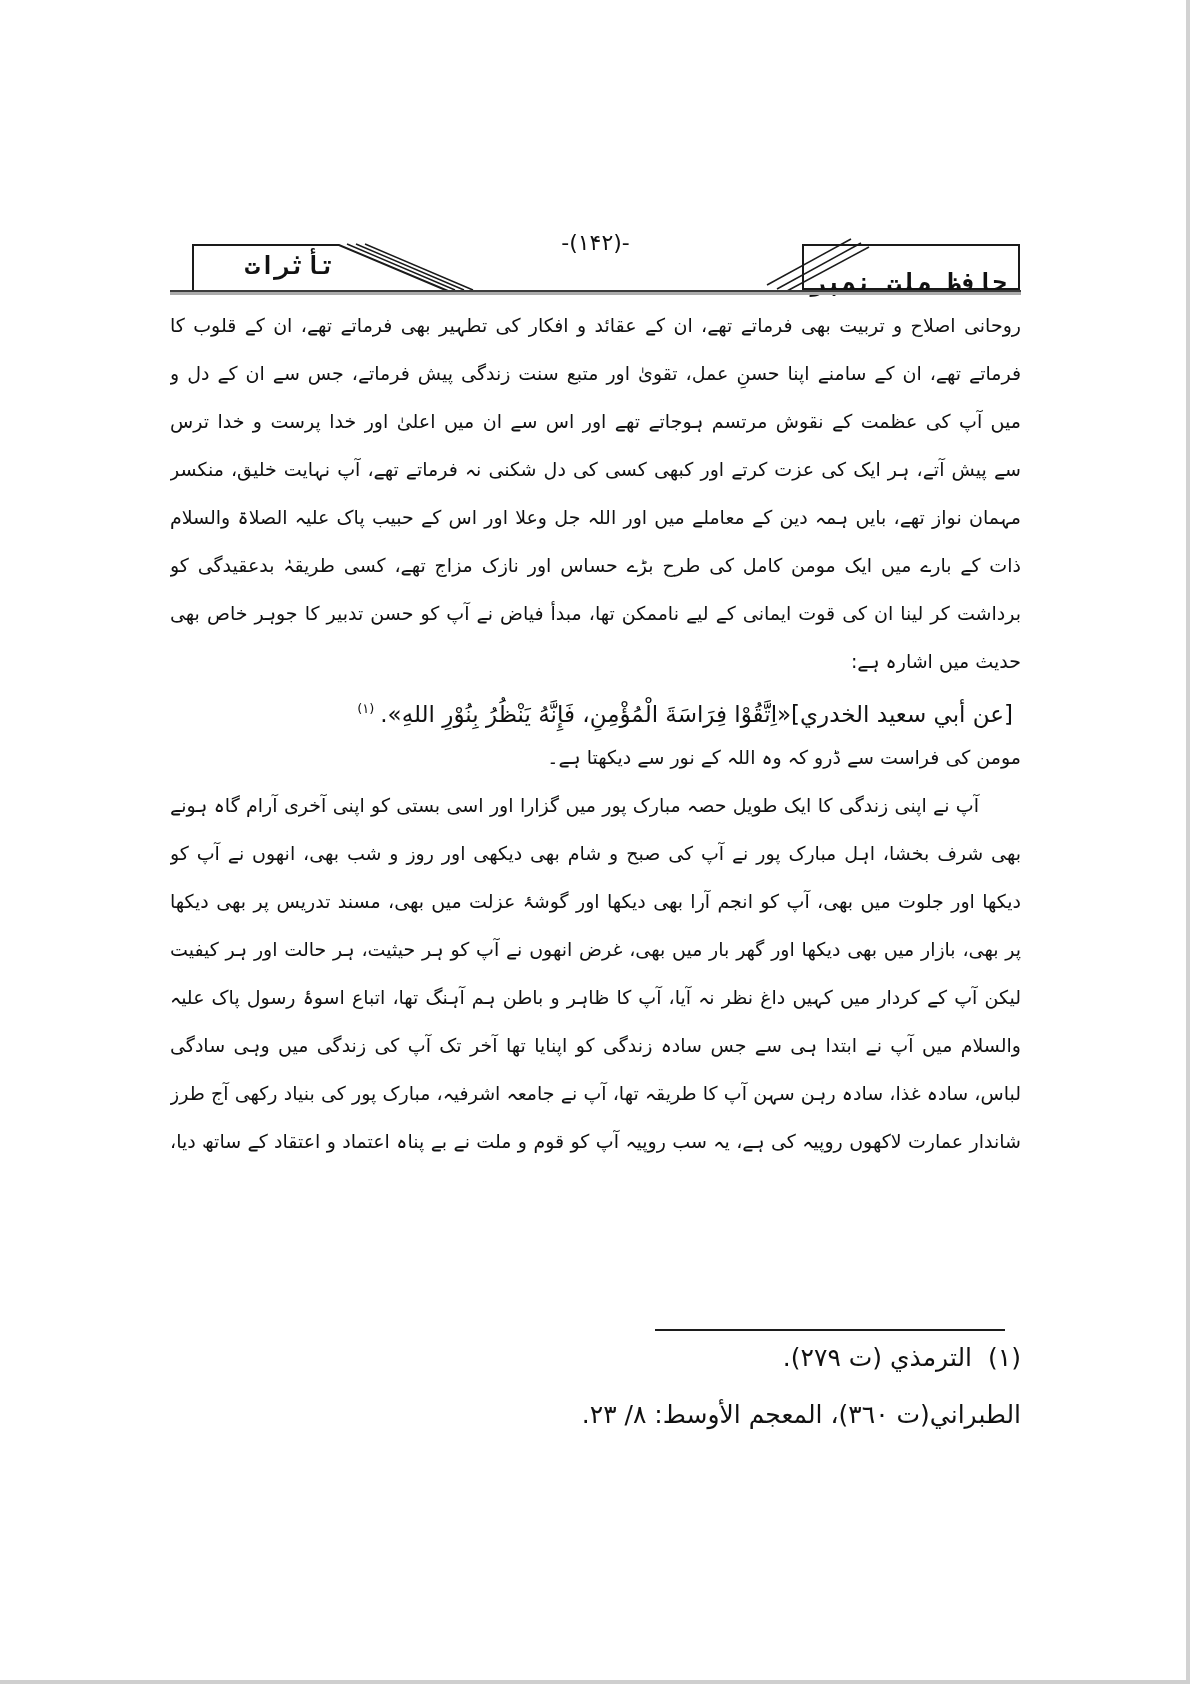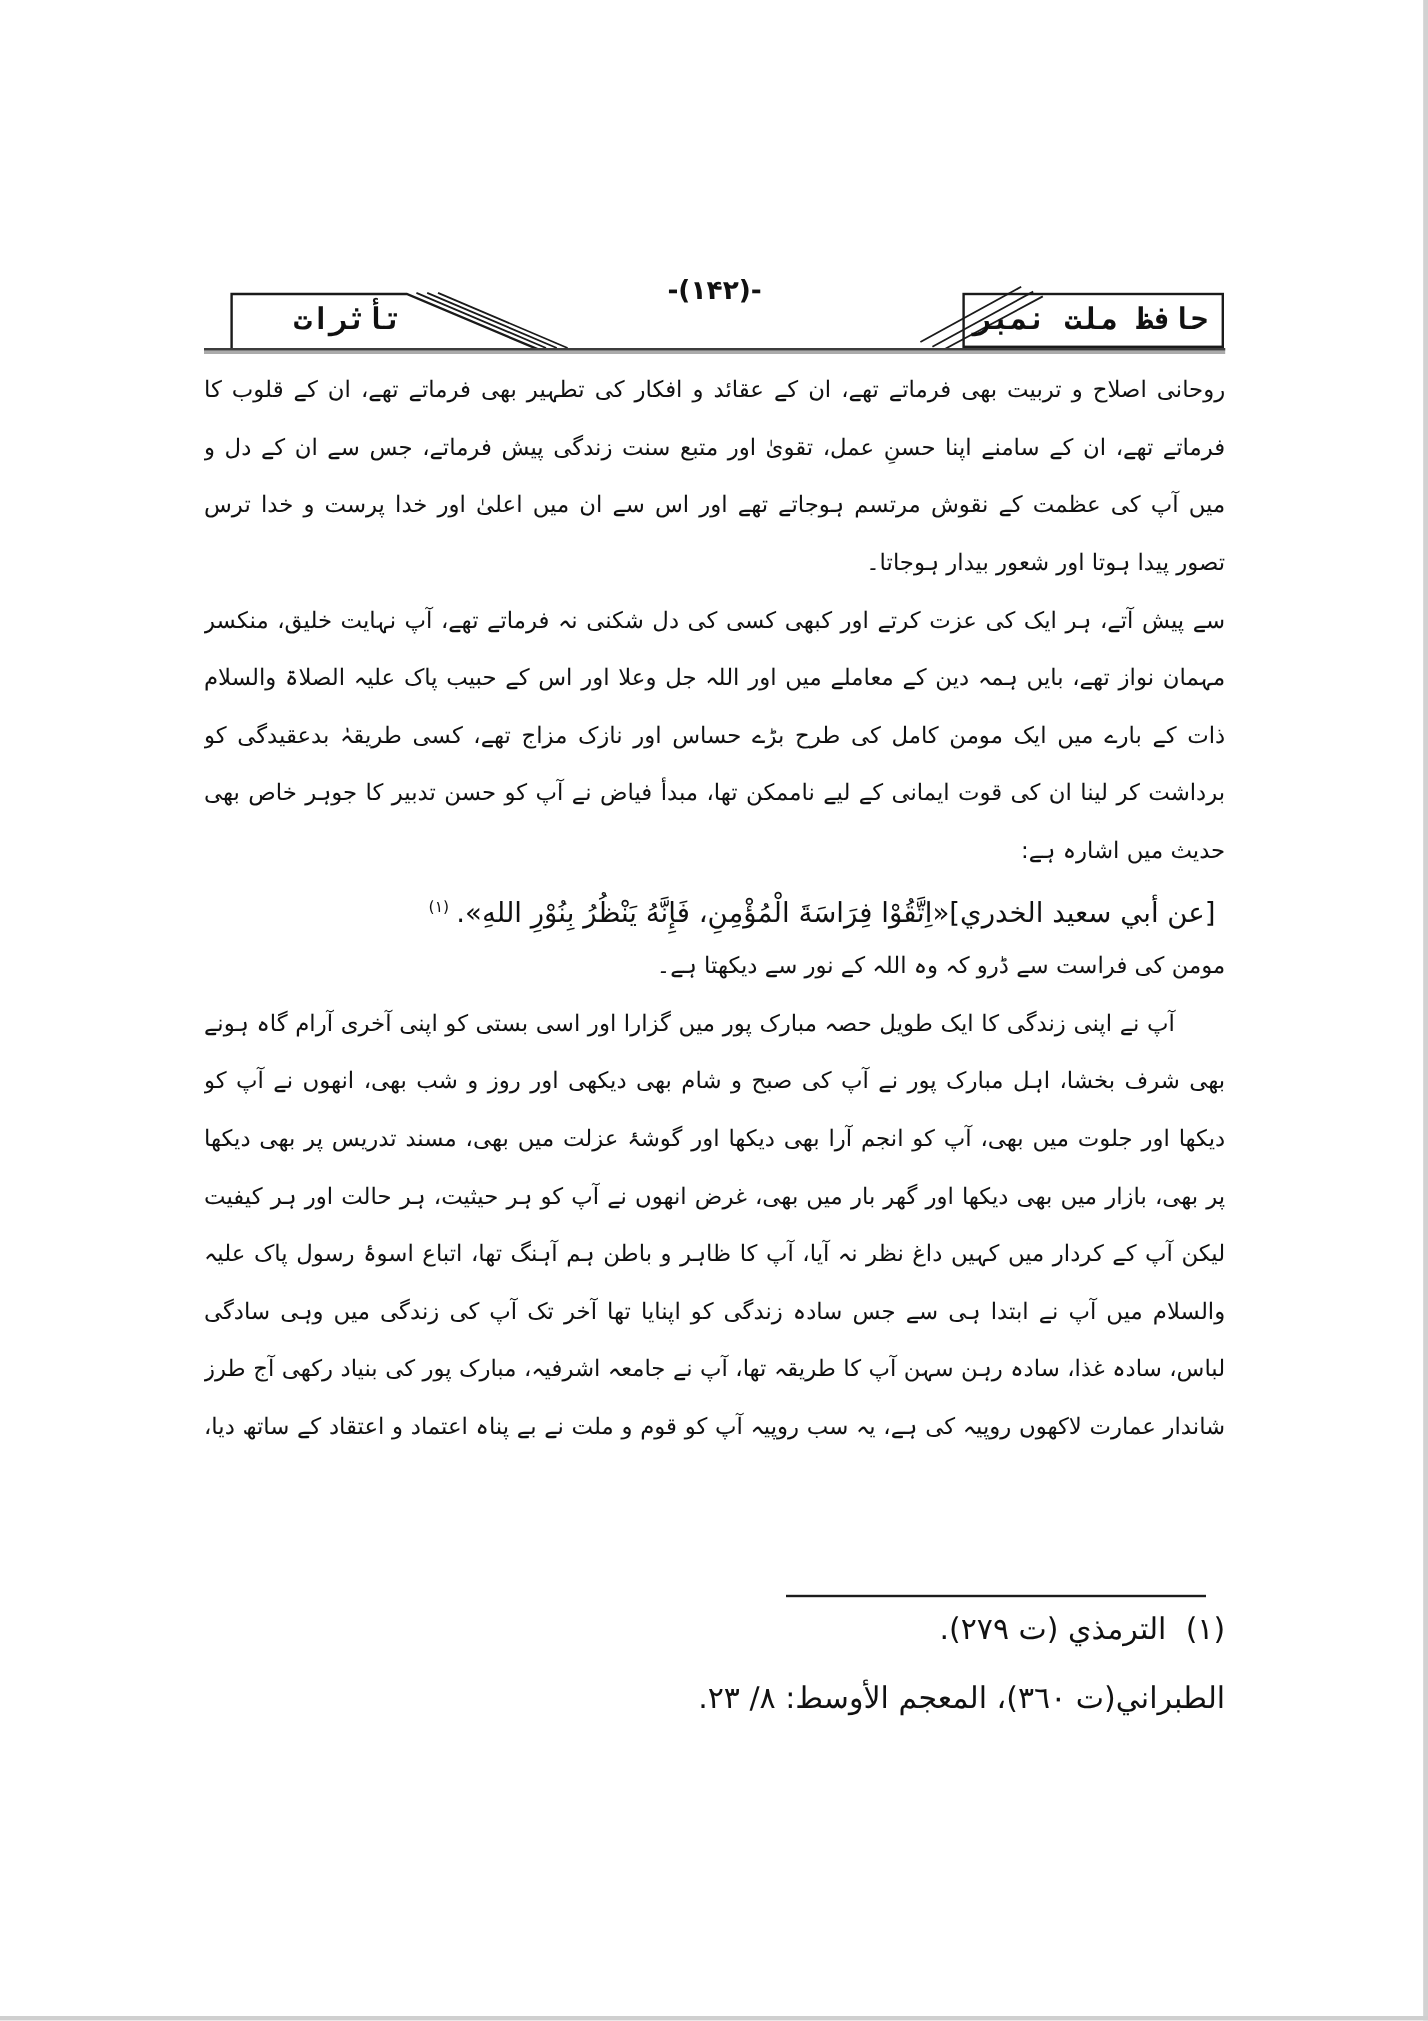--- a/index.html
+++ b/index.html
@@ -18,24 +18,24 @@
 
   
   .header { position:absolute; left:170px; top:241px; width:851px; height:58px; }
   .tab-left-svg  { position:absolute; left:22px;  top:3px; overflow:visible; }
   .tab-right-svg { position:absolute; right:0px;  top:-12px; overflow:visible; }
   .tab-label {
     position:absolute; direction:rtl; font-weight:bold;
     font-size:25px; line-height:44px; white-space:nowrap;font-family:Liberation Mono, monospace;
   }
   .tab-label-left  { left:40px; top:5px; width:160px; text-align:center; }
-  .tab-label-right { right:14px; top:5px; width:190px; text-align:center; }
+  .tab-label-right { right:14px; top:22px; width:190px; text-align:center; }
   .page-number {
     position:absolute; left:50%; top:-11px; transform:translateX(-50%);
-    direction:ltr; font-size:22px; letter-spacing:1px; white-space:nowrap;font-weight:bold;
+    direction:ltr; font-size:22px; letter-spacing:1px; white-space:nowrap;
   }
   .header-rule {
     position:absolute; left:0; top:49px; width:851px; height:3px;
     border-top:2px solid #3c3c3c; background:#ababab;
   }
 
   
   .textcol {
     position:absolute; left:170px; top:301px; width:851px;
     direction:rtl;
@@ -89,21 +89,20 @@
 
     <div class="page-number">-(۱۴۲)-</div>
 
     <div class="header-rule"></div>
   </div>
 
   <div class="textcol">
     <div class="bline just">روحانی اصلاح و تربیت بھی فرماتے تھے، ان کے عقائد و افکار کی تطہیر بھی فرماتے تھے، ان کے قلوب کا تزکیہ بھی</div>
     <div class="bline just">فرماتے تھے، ان کے سامنے اپنا حسنِ عمل، تقویٰ اور متبع سنت زندگی پیش فرماتے، جس سے ان کے دل و دماغ</div>
     <div class="bline just">میں آپ کی عظمت کے نقوش مرتسم ہوجاتے تھے اور اس سے ان میں اعلیٰ اور خدا پرست و خدا ترس زندگی کا</div>
-    <div class="bline end">تصور پیدا ہوتا اور شعور بیدار ہوجاتا۔</div>
 
     <div class="bline just">سے پیش آتے، ہر ایک کی عزت کرتے اور کبھی کسی کی دل شکنی نہ فرماتے تھے، آپ نہایت خلیق، منکسر المزاج اور</div>
     <div class="bline just">مہمان نواز تھے، بایں ہمہ دین کے معاملے میں اور اللہ جل وعلا اور اس کے حبیب پاک علیہ الصلاۃ والسلام کی</div>
     <div class="bline just">ذات کے بارے میں ایک مومن کامل کی طرح بڑے حساس اور نازک مزاج تھے، کسی طریقہٰ بدعقیدگی کو</div>
     <div class="bline just">برداشت کر لینا ان کی قوت ایمانی کے لیے ناممکن تھا، مبدأ فیاض نے آپ کو حسن تدبیر کا جوہر خاص بھی عطا فرمایا</div>
     <div class="bline end">حدیث میں اشارہ ہے:</div>
 
     <div class="bline hadith end">
       <span>[عن أبي سعيد الخدري]«اِتَّقُوْا فِرَاسَةَ الْمُؤْمِنِ، فَإِنَّهُ يَنْظُرُ بِنُوْرِ اللهِ».</span><sup>(١)</sup>
     </div>

